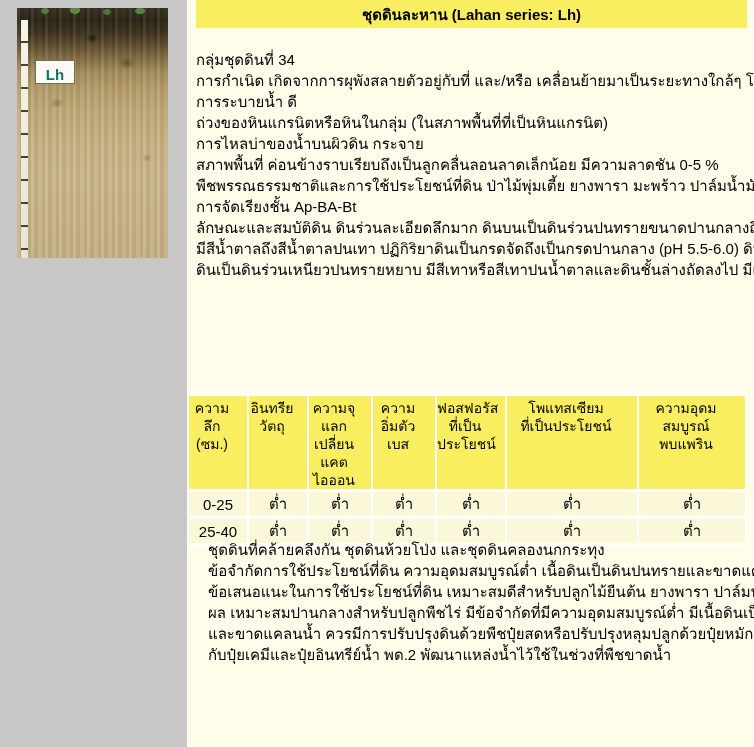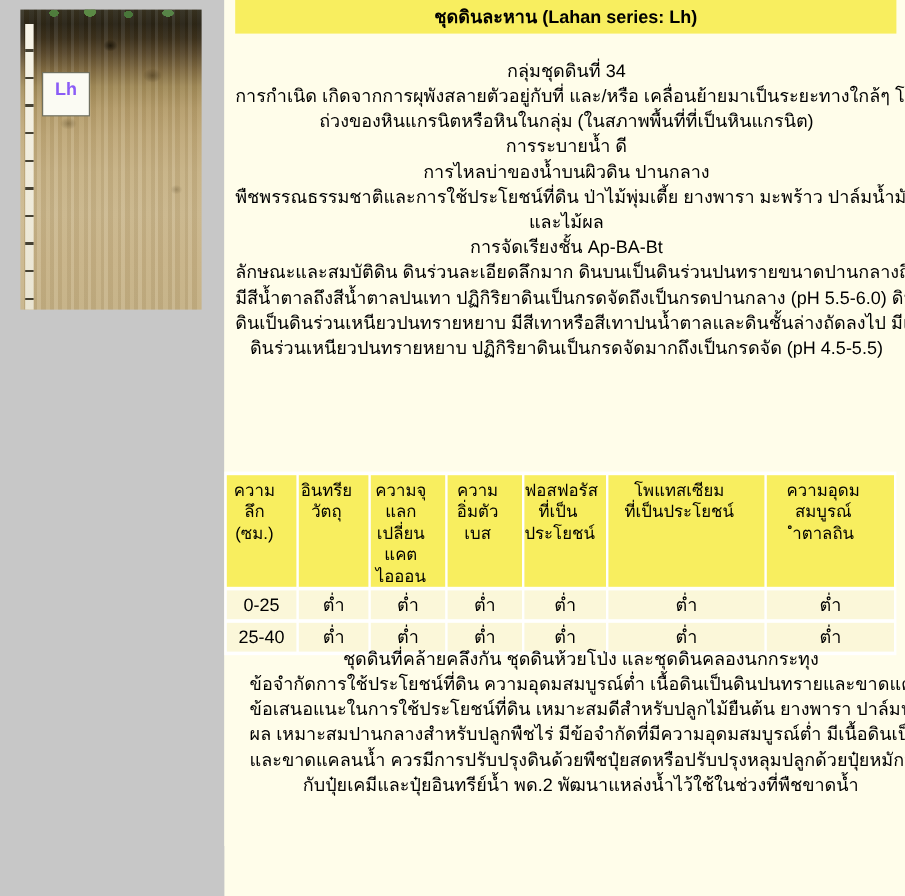--- a/index.html
+++ b/index.html
@@ -25,35 +25,35 @@
       repeating-linear-gradient(90deg, rgba(255,255,255,0.10) 0 3px, rgba(120,95,55,0.10) 3px 7px, rgba(255,255,255,0.05) 7px 11px, rgba(90,70,40,0.08) 11px 14px),
       linear-gradient(180deg, #2f2b1c 0px, #241f12 12px, #352b18 24px, #55452a 36px, #7d6840 50px, #a08a58 64px, #b49c6a 82px, #bfa878 105px, #c6b184 135px, #c9b58a 170px, #c7b286 210px, #c4b084 250px);
   }
   .photo-ruler {
     position:absolute; left:4px; top:12px; width:7px; height:238px;
     background:
       repeating-linear-gradient(180deg, rgba(0,0,0,0) 0 21px, rgba(40,35,20,0.85) 21px 23px),
       linear-gradient(180deg, #f7f4e8, #e9e4d2);
   }
   .photo-label {
-    position:absolute; left:19px; top:53px; width:38px; height:35px;
+    position:absolute; left:19px; top:53px; width:38px; height:22px;
     background:#fbfbf3; box-shadow:0 0 0 1px #70705f;
-    font-weight:bold; font-size:15px; line-height:27px; text-align:center; color:#8b5cf6;
+    font-weight:bold; font-size:15px; line-height:27px; text-align:center; color:#0f766e;
   }
 
   
   .content { position:absolute; left:187px; top:0; width:567px; height:705px; background:#fffdea; }
   .title-bar {
     position:absolute; left:9px; top:0; width:551px; height:28px;
     background:#f8ee5f; font-weight:bold; font-size:15px; line-height:29px; text-align:center;
   }
 
   .desc  { position:absolute; left:9px; top:49px;  width:552px; }
   .notes { position:absolute; left:21px; top:539px; width:552px; }
-  .tl { height:21px; font-size:15px; line-height:21px; white-space:nowrap;text-align:center; }
+  .tl { height:21px; font-size:15px; line-height:21px; white-space:nowrap; }
 
   
   .soil-table {
     position:absolute; left:0; top:393px; width:560px;
     border-collapse:separate; border-spacing:2px 3px;
     background:#ffffff; table-layout:fixed;
   }
   .soil-table th {
     background:#f8ee5f; font-weight:normal; font-size:14px; line-height:18px;
     vertical-align:top; text-align:center; padding:3px 12px 0 0; height:52px;
@@ -72,30 +72,29 @@
     <div class="photo-label">Lh</div>
   </div>
 </div>
 
 <div class="content">
   <div class="title-bar">ชุดดินละหาน (Lahan series: Lh)</div>
 
   <div class="desc">
     <div class="tl">กลุ่มชุดดินที่ 34</div>
     <div class="tl">การกำเนิด เกิดจากการผุพังสลายตัวอยู่กับที่ และ/หรือ เคลื่อนย้ายมาเป็นระยะทางใกล้ๆ โดยแรงโน้ม</div>
+    <div class="tl">การระบายน้ำ ดี</div>
     <div class="tl">ถ่วงของหินแกรนิตหรือหินในกลุ่ม (ในสภาพพื้นที่ที่เป็นหินแกรนิต)</div>
-    <div class="tl">การระบายน้ำ ดี</div>
-    <div class="tl">การไหลบ่าของน้ำบนผิวดิน ปานกลาง</div>
+    <div class="tl">การไหลบ่าของน้ำบนผิวดิน กระจาย</div>
+    <div class="tl">สภาพพื้นที่ ค่อนข้างราบเรียบถึงเป็นลูกคลื่นลอนลาดเล็กน้อย มีความลาดชัน 0-5 %</div>
     <div class="tl">พืชพรรณธรรมชาติและการใช้ประโยชน์ที่ดิน ป่าไม้พุ่มเตี้ย ยางพารา มะพร้าว ปาล์มน้ำมัน</div>
-    <div class="tl">และไม้ผล</div>
     <div class="tl">การจัดเรียงชั้น Ap-BA-Bt</div>
     <div class="tl">ลักษณะและสมบัติดิน ดินร่วนละเอียดลึกมาก ดินบนเป็นดินร่วนปนทรายขนาดปานกลางถึงทรายหยาบ</div>
     <div class="tl">มีสีน้ำตาลถึงสีน้ำตาลปนเทา ปฏิกิริยาดินเป็นกรดจัดถึงเป็นกรดปานกลาง (pH 5.5-6.0) ดินล่างมีเนื้อ</div>
     <div class="tl">ดินเป็นดินร่วนเหนียวปนทรายหยาบ มีสีเทาหรือสีเทาปนน้ำตาลและดินชั้นล่างถัดลงไป มีเนื้อดินเป็น</div>
-    <div class="tl">ดินร่วนเหนียวปนทรายหยาบ ปฏิกิริยาดินเป็นกรดจัดมากถึงเป็นกรดจัด (pH 4.5-5.5)</div>
   </div>
 
   <table class="soil-table">
     <colgroup>
       <col style="width:58px">
         <col style="width:58px">
         <col style="width:62px">
       <col style="width:62px">
         <col style="width:68px">
         <col style="width:130px">
@@ -112,21 +111,21 @@
 แคตไอออน</th>
         <th>ความอิ่มตัว
 เบส</th>
         <th>ฟอสฟอรัส
 ที่เป็น
 ประโยชน์</th>
         <th>โพแทสเซียม
 ที่เป็นประโยชน์</th>
         <th>ความอุดม
 สมบูรณ์
-ำตาลถิน</th>
+พบแพริน</th>
       </tr>
     </thead>
     <tbody>
       <tr>
         <td>0-25</td>
         <td>ต่ำ</td>
         <td>ต่ำ</td>
         <td>ต่ำ</td>
         <td>ต่ำ</td>
         <td>ต่ำ</td>

